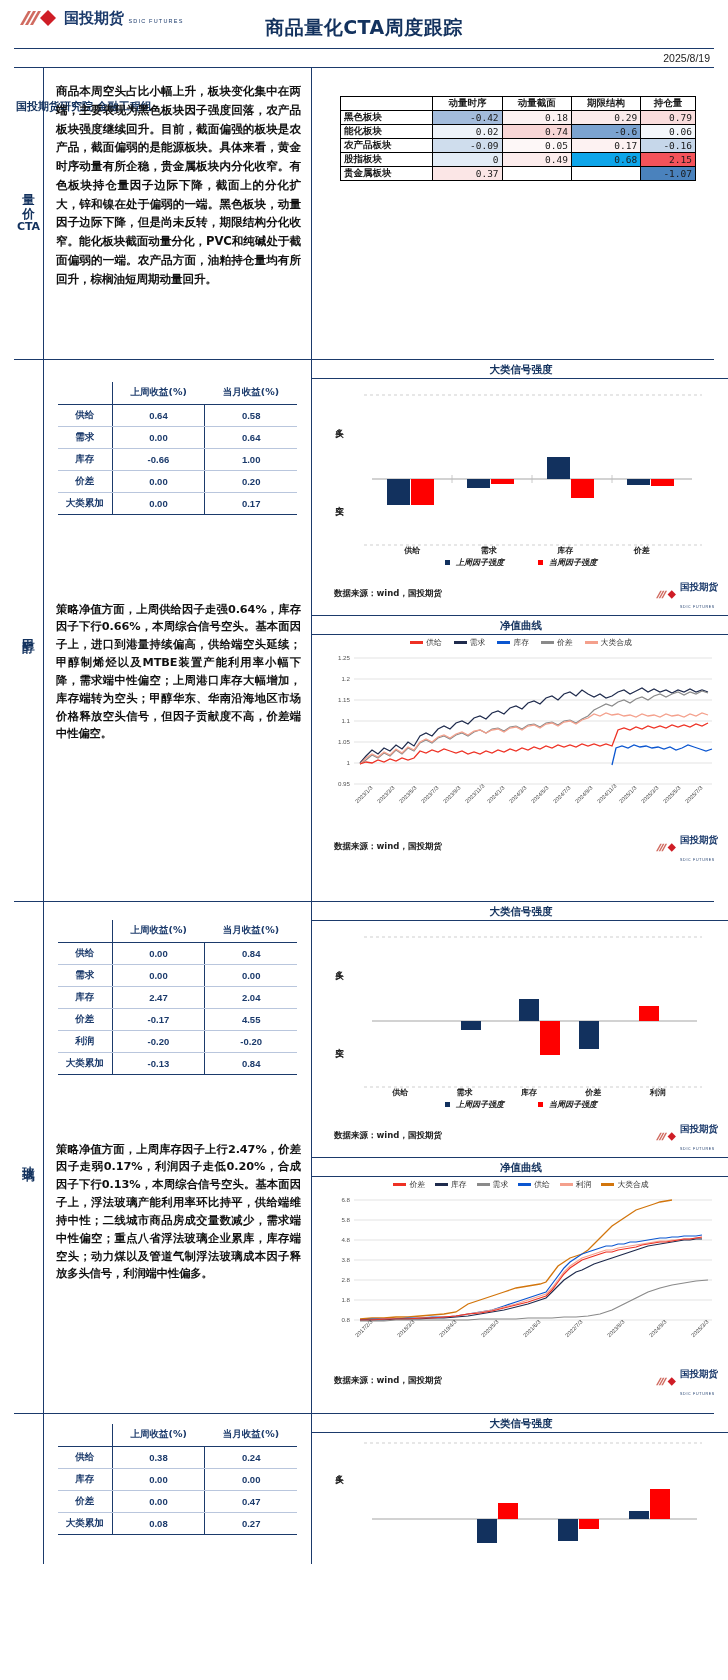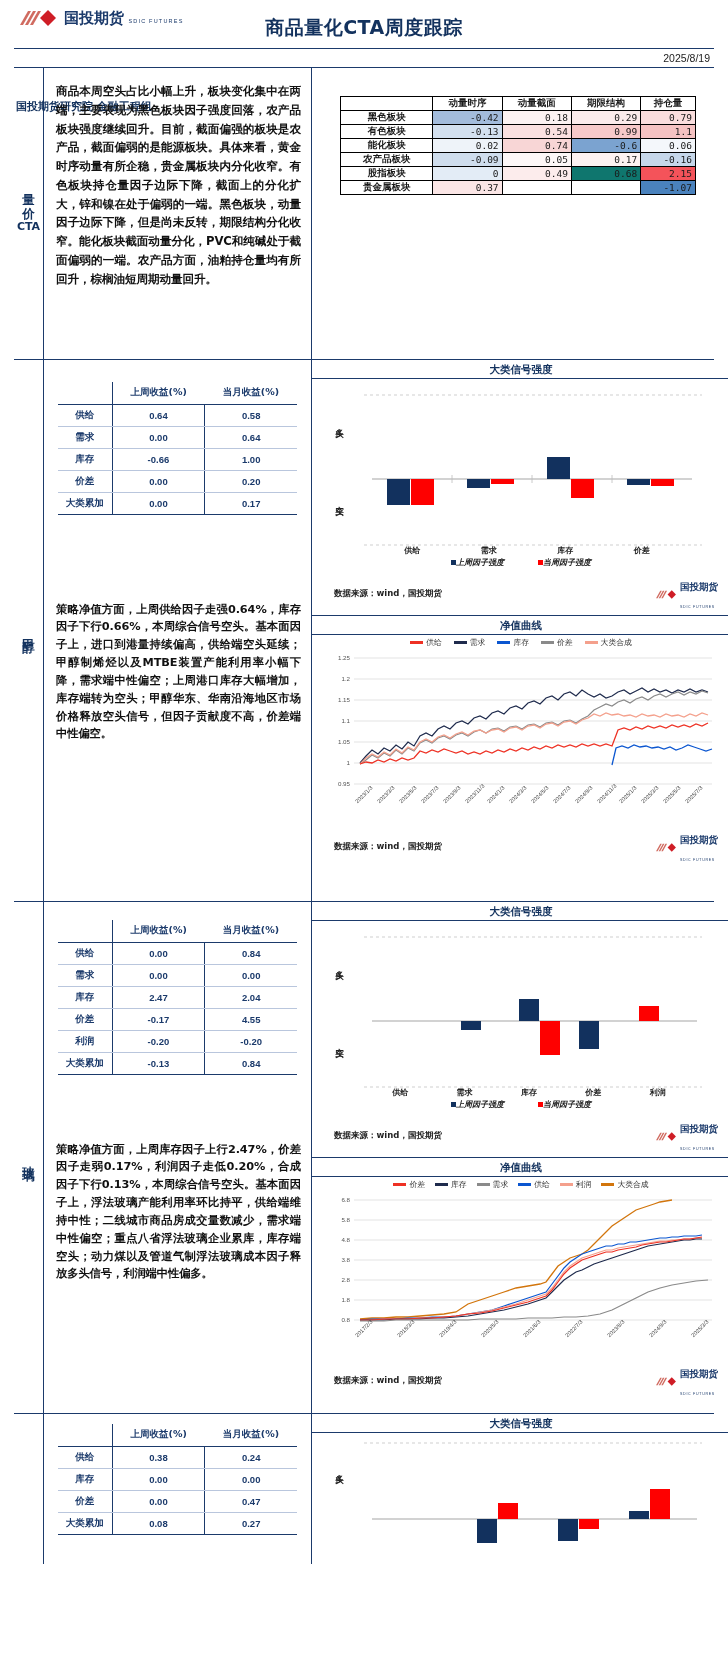--- a/index.html
+++ b/index.html
@@ -65,21 +65,21 @@
     letter-spacing:-0.1px;
   }
   .para.small { font-size:11.3px; line-height:1.58; }
 
   
   .heat-wrap { padding:28px 18px 6px 28px; }
   table.heat { border-collapse:collapse; width:100%; font-size:9.5px; font-family:"DejaVu Sans Mono","Liberation Mono",monospace;}
   table.heat th, table.heat td { border:1px solid #000; height:13px; padding:0 3px; }
   table.heat th { background:#fff; font-size:9.5px; font-weight:bold; text-align:center; font-family:"DejaVu Sans",sans-serif;}
   table.heat th.corner { border:1px solid #000; }
-  table.heat td.rowhdr { font-weight:bold; text-align:center; background:#fff; font-size:9.5px; font-family:"DejaVu Sans",sans-serif;}
+  table.heat td.rowhdr { font-weight:bold; text-align:left; background:#fff; font-size:9.5px; font-family:"DejaVu Sans",sans-serif;}
   table.heat td.val { text-align:right; }
 
   
   .rt-wrap { padding:22px 14px 10px 14px; }
   table.rt { border-collapse:collapse; width:100%; font-size:9.5px; color:#1b3a6b; }
   table.rt th, table.rt td { height:22px; text-align:center; vertical-align:middle; }
   table.rt thead th { border-bottom:1.3px solid #1b3a6b; font-weight:bold; font-size:9.5px; font-family:"DejaVu Sans",sans-serif;}
   table.rt thead th.blank { border-bottom:1.3px solid #1b3a6b; }
   table.rt tbody td { border-bottom:0.8px solid #b9c6dd; font-weight:bold; }
   table.rt tbody tr:last-child td { border-bottom:1.3px solid #1b3a6b;margin-left:44px; }
@@ -96,21 +96,21 @@
   .panel-div { border-bottom:1.2px solid #1b3a6b; }
   .src-row { display:flex; align-items:center; justify-content:space-between; padding:1px 12px 3px 22px; }
   .src-txt { font-size:8.5px; color:#222; font-family:"DejaVu Sans",sans-serif; font-weight:bold;}
   .mini-logo { display:flex; align-items:center; gap:3px; }
   .mini-logo .mc { font-size:9.5px; font-weight:bold; color:#1b3a6b; font-family:"DejaVu Sans",sans-serif;}
   .mini-logo .me { font-size:3.6px; color:#1b3a6b; letter-spacing:.7px; }
 
   
   .bar-chart { position:relative; }
   .bar-legend { display:flex; justify-content:center; gap:34px; font-size:8px; color:#222; font-style:italic; padding-top:1px;}
-  .bar-legend .lg { display:flex; align-items:center; gap:0; font-family:"DejaVu Sans",sans-serif; font-weight:bold;}
+  .bar-legend .lg { display:flex; align-items:center; gap:6px; font-family:"DejaVu Sans",sans-serif; font-weight:bold;}
   .sw { width:5px; height:5px; display:inline-block; }
   .ax-lab { display:flex; justify-content:space-around; font-size:8px; color:#222; font-family:"DejaVu Sans",sans-serif; font-weight:bold; padding:1px 40px 0 54px;}
   .yword { position:absolute; font-size:8.5px; color:#222; font-weight:bold; writing-mode:vertical-rl; letter-spacing:1px; font-family:"DejaVu Sans",sans-serif;}
 
   
   .line-legend { display:flex; justify-content:center; gap:12px; font-size:7.8px; color:#333; padding:2px 0 0 0; }
   .line-legend .lg { display:flex; align-items:center; gap:3px; font-family:"DejaVu Sans",sans-serif;}
   .line-legend .ln { width:13px; height:2.4px; display:inline-block; }
   .xdates { position:relative; height:26px; }
   .xdates span {
@@ -176,45 +176,38 @@
           </thead>
           <tbody>
             <tr>
               <td class="rowhdr">黑色板块</td>
               <td class="val" style="background:#a3bcdc;">-0.42</td>
               <td class="val" style="background:#fcf2f2;">0.18</td>
               <td class="val" style="background:#fbebeb;">0.29</td>
               <td class="val" style="background:#fadddd;margin-left:46px;">0.79</td>
             </tr>
             <tr>
-              <td class="rowhdr">有色板块</td>
-              <td class="val" style="background:#d3e0ef;">-0.13</td>
-              <td class="val" style="background:#fae0e0;">0.54</td>
-              <td class="val" style="background:#f6c9c9;">0.99</td>
-              <td class="val" style="background:#f5c2c2;">1.1</td>
-            </tr>
-            <tr>
               <td class="rowhdr">能化板块</td>
               <td class="val" style="background:#eef3f9;">0.02</td>
               <td class="val" style="background:#f8d6d6;">0.74</td>
               <td class="val" style="background:#7ba3d0;">-0.6</td>
               <td class="val" style="background:#f4f7fb;">0.06</td>
             </tr>
             <tr>
               <td class="rowhdr">农产品板块</td>
               <td class="val" style="background:#cfdded;margin-top:28px;">-0.09</td>
               <td class="val" style="background:#fdf7f7;">0.05</td>
               <td class="val" style="background:#fdf2f2;">0.17</td>
               <td class="val" style="background:#c6d7ea;">-0.16</td>
             </tr>
             <tr>
               <td class="rowhdr">股指板块</td>
               <td class="val" style="background:#e3ecf6;">0</td>
               <td class="val" style="background:#fcecec;">0.49</td>
-              <td class="val" style="background:#0f766e;">0.68</td>
+              <td class="val" style="background:#0ea5e9;">0.68</td>
               <td class="val" style="background:#f4535a;">2.15</td>
             </tr>
             <tr>
               <td class="rowhdr">贵金属板块</td>
               <td class="val" style="background:#fbe6e6;">0.37</td>
               <td class="val" style="background:#ffffff;"></td>
               <td class="val" style="background:#ffffff;"></td>
               <td class="val" style="background:#4a82bd;">-1.07</td>
             </tr>
           </tbody>

